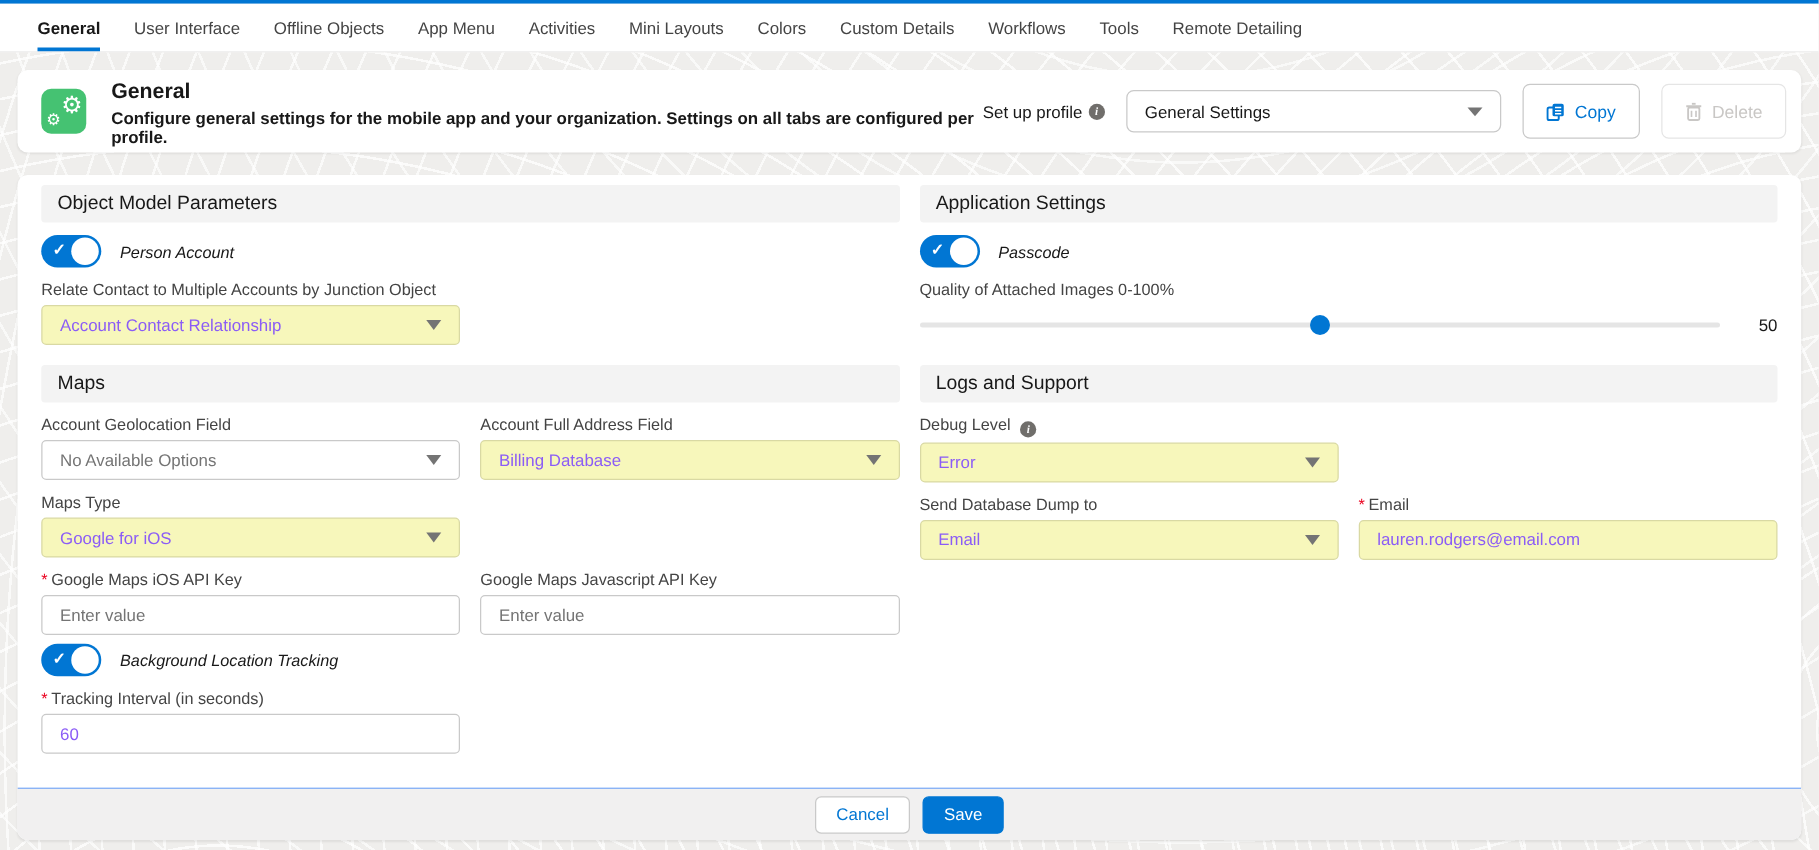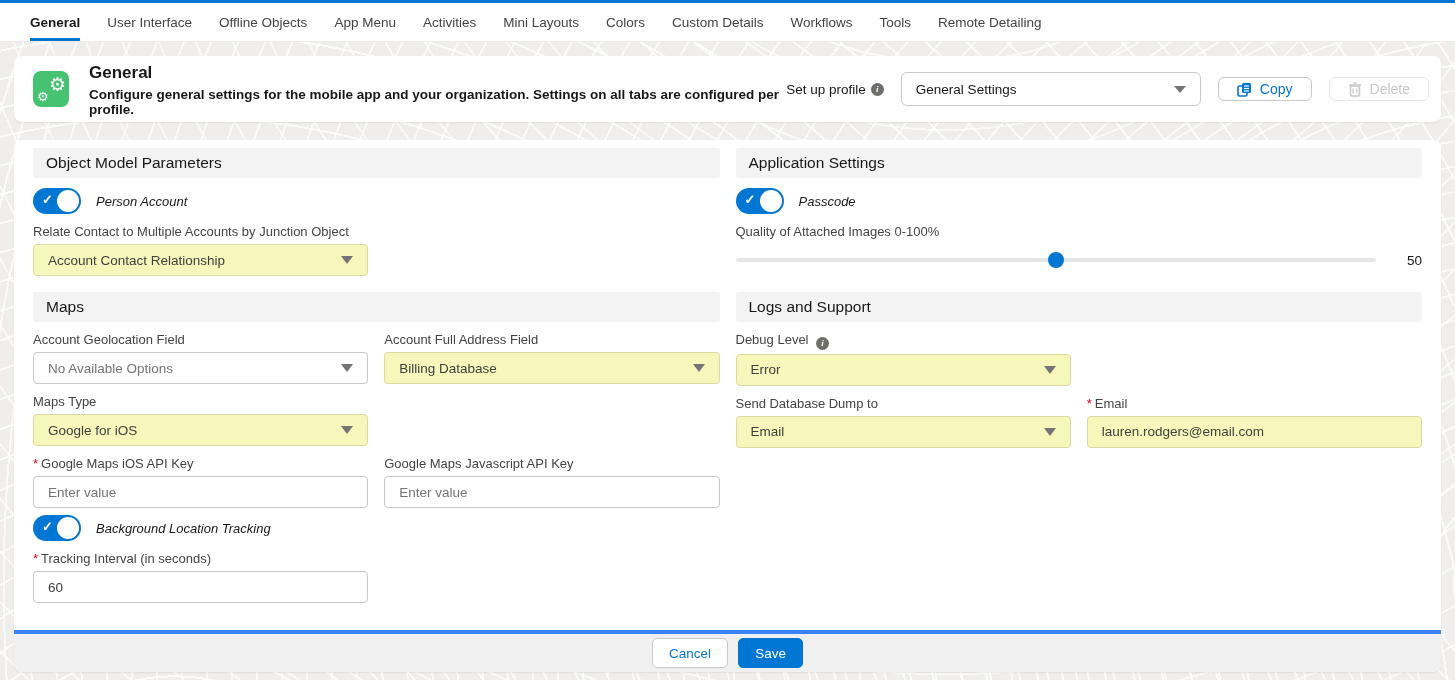--- a/index.html
+++ b/index.html
@@ -53,21 +53,21 @@
     font-size:9px; font-weight:700; display:inline-flex; align-items:center; justify-content:center;
     font-family:"Liberation Serif", serif; font-style:italic;
   }
   .profile-select {
     width:300px; height:34px; border:1px solid #c9c9c9; border-radius:6px; background:#fff;
     display:flex; align-items:center; justify-content:space-between; padding:0 14px;
     font-size:13.5px; cursor:pointer;
   }
   .chev { width:0; height:0; border-left:6px solid transparent; border-right:6px solid transparent; border-top:7px solid #747474; }
   .btn {
-    height:24px; border:1px solid #c9c9c9; border-radius:6px; background:#fff;
+    height:44px; border:1px solid #c9c9c9; border-radius:6px; background:#fff;
     display:inline-flex; align-items:center; justify-content:center; gap:8px;
     font-size:14px; padding:0 18px; cursor:pointer; font-family:inherit;
   }
   .btn.copy { color:#0176d3; }
   .btn.delete { color:#c9c7c5; border-color:#e5e5e5; cursor:default; }
   
   .main-card {
     margin-top:18px; background:#fff; border-radius:8px;
     box-shadow:0 1px 2px rgba(0,0,0,.07);
     padding:8px 19px 0 19px;
@@ -84,40 +84,40 @@
     cursor:pointer; flex:0 0 auto;
   }
   .toggle .knob { position:absolute; top:2px; right:2px; width:22px; height:22px; border-radius:50%; background:#fff; }
   .toggle .check { position:absolute; left:9px; top:4px; color:#fff; font-size:13px; font-weight:700; }
   .toggle-label { font-size:13px; color:#181818;font-style:italic; }
   .field-label { font-size:13px; color:#444; margin:10px 0 4px; line-height:16px; white-space:nowrap; }
   .req { color:#ea001e; margin-right:3px; }
   .select, .text-input {
     width:100%; height:32px; border:1px solid #c9c9c9; border-radius:4px; background:#fff;
     display:flex; align-items:center; justify-content:space-between; padding:0 14px;
-    font-size:13.5px; color:#404040; cursor:pointer;
+    font-size:13.5px; color:#8b5cf6; cursor:pointer;
   }
   .select.modified, .text-input.modified { background:#f7f7bb; border-color:#d9d9a3; }
   .select.disabled { color:#747474; cursor:default; }
   .select .chev { border-top-width:8px; border-left-width:6px; border-right-width:6px; }
   input.text-input { font-family:inherit; cursor:text; }
   input.text-input::placeholder { color:#747474; opacity:1; }
   .row2 { display:grid; grid-template-columns:1fr 1fr; column-gap:16px; }
   .half { width:calc(50% - 8px); }
   
   .slider-row { display:flex; align-items:center; height:32px; gap:24px; }
   .slider-track { position:relative; flex:1 1 auto; height:4px; border-radius:2px; background:#e5e5e5; cursor:pointer; }
   .slider-thumb {
     position:absolute; top:50%; transform:translate(-50%,-50%);
     width:16px; height:16px; border-radius:50%; background:#0176d3; cursor:grab;
   }
   .slider-value { font-size:13.5px; color:#181818; width:22px; text-align:right; flex:0 0 auto; }
   
   .card-footer {
-    margin:27px -19px 0; background:#f1f0f0; border-top:4px solid #3b82f6;
+    margin:27px -19px 0; background:#f1f0f0; border-top:1px solid #3b82f6;
     border-radius:0 0 8px 8px; height:42px;
     display:flex; align-items:center; justify-content:center; gap:10px;
   }
   .btn.cancel { height:30px; padding:0 16px; color:#0176d3; font-size:13.5px; border-radius:5px; }
   .btn.save { height:30px; padding:0 16px; color:#fff; font-size:13.5px; background:#0176d3; border-color:#0176d3; border-radius:5px; }
   .icon-svg { display:block; }
 </style>
 </head>
 <body>
 

